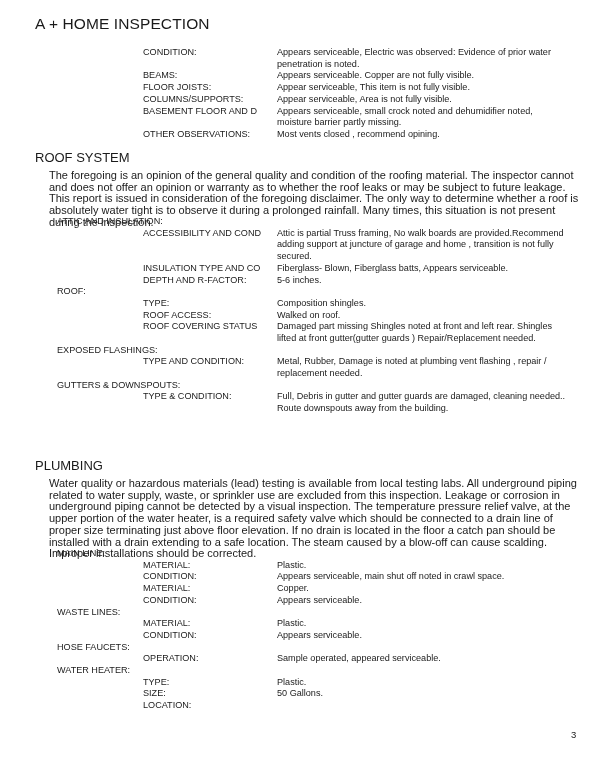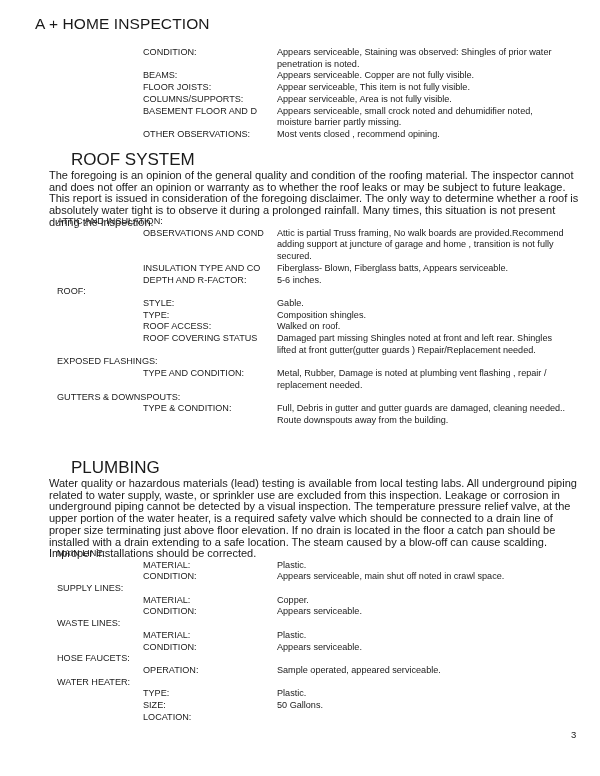--- a/index.html
+++ b/index.html
@@ -1,38 +1,38 @@
 <!DOCTYPE html>
 <html><head>
 <meta charset="utf-8">
 <style>
   html, body { margin: 0; padding: 0; background: #ffffff; }
   body { width: 600px; height: 776px; position: relative; overflow: hidden;
          font-family: "Liberation Sans", sans-serif; color: #1a1a1a; }
   .page { position: absolute; left: 0; top: 0; width: 557px; height: 776px; }
   .title { position: absolute; left: 35px; top: 15px; font-size: 15.5px; letter-spacing: 0.1px; }
-  .h2 { position: absolute; left: 35px; font-size: 17px; margin-left: 36px; }
+  .h2 { position: absolute; left: 35px; font-size: 13px; }
   .para { position: absolute; left: 49px; width: 530px; font-size: 11px; line-height: 11.7px; }
   .rows { position: absolute; left: 0; width: 600px; font-size: 9.1px; line-height: 11.7px; }
   .row { position: relative; min-height: 11.7px; }
   .row .lbl { position: absolute; left: 143px; white-space: nowrap; }
   .row .val { margin-left: 277px; width: 290px; display: block; }
   .grp { padding-left: 57px; height: 11.7px; }
   .pageno { position: absolute; left: 571px; top: 729px; font-size: 9.5px; }
 </style>
 </head>
 <body>
 
 <div class="page">
   <div class="title">A + HOME INSPECTION</div>
 
   <div class="rows" style="top:47px">
     <div class="row">
         <span class="lbl">CONDITION:</span>
-        <span class="val">Appears serviceable, Staining was observed: Shingles of prior water penetration is noted.</span>
+        <span class="val">Appears serviceable, Electric was observed: Evidence of prior water penetration is noted.</span>
       </div>
     <div class="row">
         <span class="lbl">BEAMS:</span>
         <span class="val">Appears serviceable.  Copper are not fully visible.</span>
       </div>
     <div class="row">
         <span class="lbl">FLOOR JOISTS:</span>
         <span class="val">Appear serviceable, This item is not fully visible.</span>
       </div>
     <div class="row">
@@ -48,36 +48,32 @@
         <span class="val">Most vents closed , recommend opining.</span>
       </div>
   </div>
 
   <div class="h2" style="top:150px">ROOF SYSTEM</div>
   <div class="para" style="top:170px">The foregoing is an opinion of the general quality and condition of the roofing material.  The inspector cannot and does not offer an opinion or warranty as to whether the roof leaks or may be subject to future leakage. This report is issued in consideration of the foregoing disclaimer.  The only way to determine whether a roof is absolutely water tight is to observe it during a prolonged rainfall.  Many times, this situation is not present during the inspection.</div>
 
   <div class="rows" style="top:216px">
     <div class="grp">ATTIC AND INSULATION:</div>
     <div class="row">
-        <span class="lbl">OBSERVATIONS AND COND</span>
+        <span class="lbl">ACCESSIBILITY AND COND</span>
         <span class="val">Attic is partial Truss framing, No walk boards are provided.Recommend adding support at juncture of garage and home , transition is not fully secured.</span>
       </div>
     <div class="row">
         <span class="lbl">INSULATION TYPE AND CO</span>
         <span class="val">Fiberglass- Blown, Fiberglass batts, Appears serviceable.</span>
       </div>
     <div class="row">
         <span class="lbl">DEPTH AND R-FACTOR:</span>
         <span class="val">5-6 inches.</span>
       </div>
     <div class="grp">ROOF:</div>
-    <div class="row">
-        <span class="lbl">STYLE:</span>
-        <span class="val">Gable.</span>
-      </div>
     <div class="row">
         <span class="lbl">TYPE:</span>
         <span class="val">Composition shingles.</span>
       </div>
     <div class="row">
         <span class="lbl">ROOF ACCESS:</span>
         <span class="val">Walked on roof.</span>
       </div>
     <div class="row">
         <span class="lbl">ROOF COVERING STATUS</span>
@@ -101,21 +97,20 @@
   <div class="rows" style="top:548px">
     <div class="grp">MAIN LINE:</div>
     <div class="row">
         <span class="lbl">MATERIAL:</span>
         <span class="val">Plastic.</span>
       </div>
     <div class="row">
         <span class="lbl">CONDITION:</span>
         <span class="val">Appears serviceable, main shut off noted in crawl space.</span>
       </div>
-    <div class="grp">SUPPLY LINES:</div>
     <div class="row">
         <span class="lbl">MATERIAL:</span>
         <span class="val">Copper.</span>
       </div>
     <div class="row">
         <span class="lbl">CONDITION:</span>
         <span class="val">Appears serviceable.</span>
       </div>
     <div class="grp">WASTE LINES:</div>
     <div class="row">

